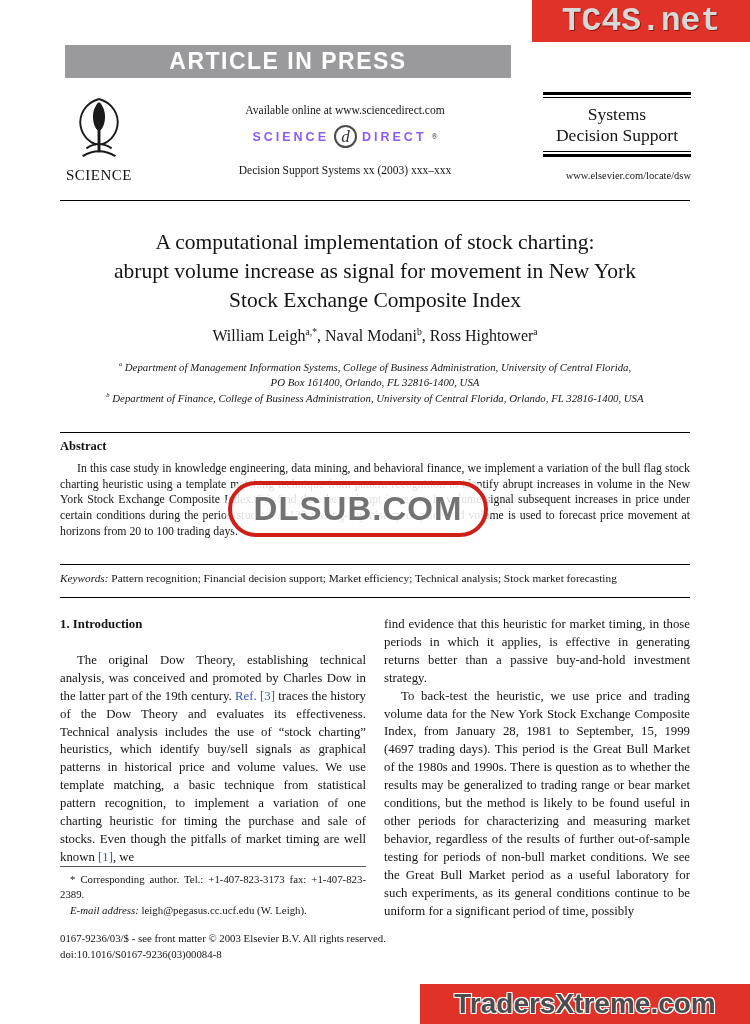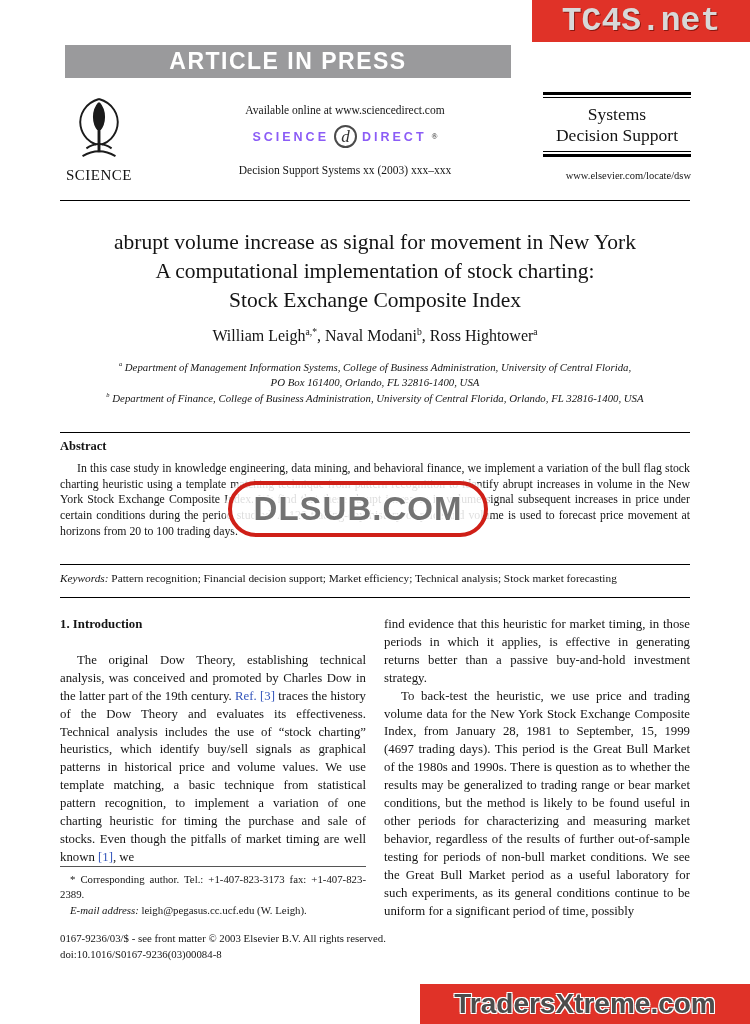--- a/index.html
+++ b/index.html
@@ -148,22 +148,22 @@
       <div>Systems</div>
       <div>Decision Support</div>
     </div>
     <div class="rule-thin-thick"></div>
     <div class="url">www.elsevier.com/locate/dsw</div>
   </div>
 
   <div class="header-rule"></div>
 
   <div class="title">
+    <div>A computational implementation of stock charting:</div>
     <div>abrupt volume increase as signal for movement in New York</div>
-    <div>A computational implementation of stock charting:</div>
     <div>Stock Exchange Composite Index</div>
   </div>
 
   <div class="authors"><span>William Leigh</span><sup>a,*</sup><span>, </span><span>Naval Modani</span><sup>b</sup><span>, </span><span>Ross Hightower</span><sup>a</sup></div>
 
   <div class="affils">
     <div><sup>a</sup><span> Department of Management Information Systems, College of Business Administration, University of Central Florida,</span></div>
     <div>PO Box 161400, Orlando, FL 32816-1400, USA</div>
     <div><sup>b</sup><span> Department of Finance, College of Business Administration, University of Central Florida, Orlando, FL 32816-1400, USA</span></div>
   </div>

